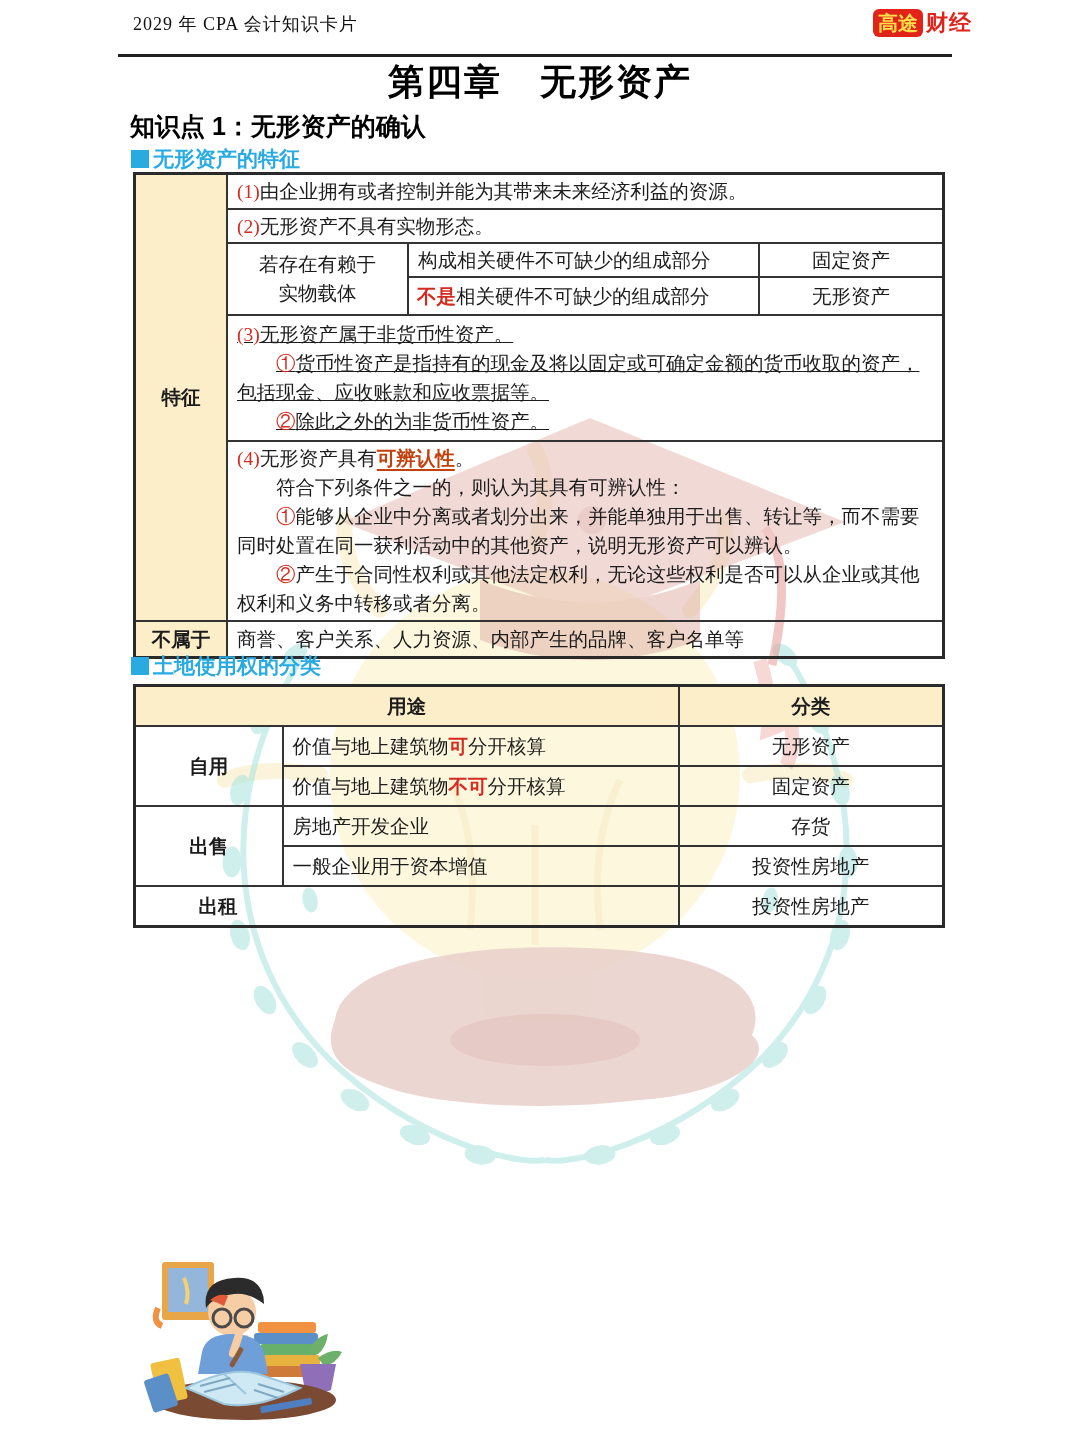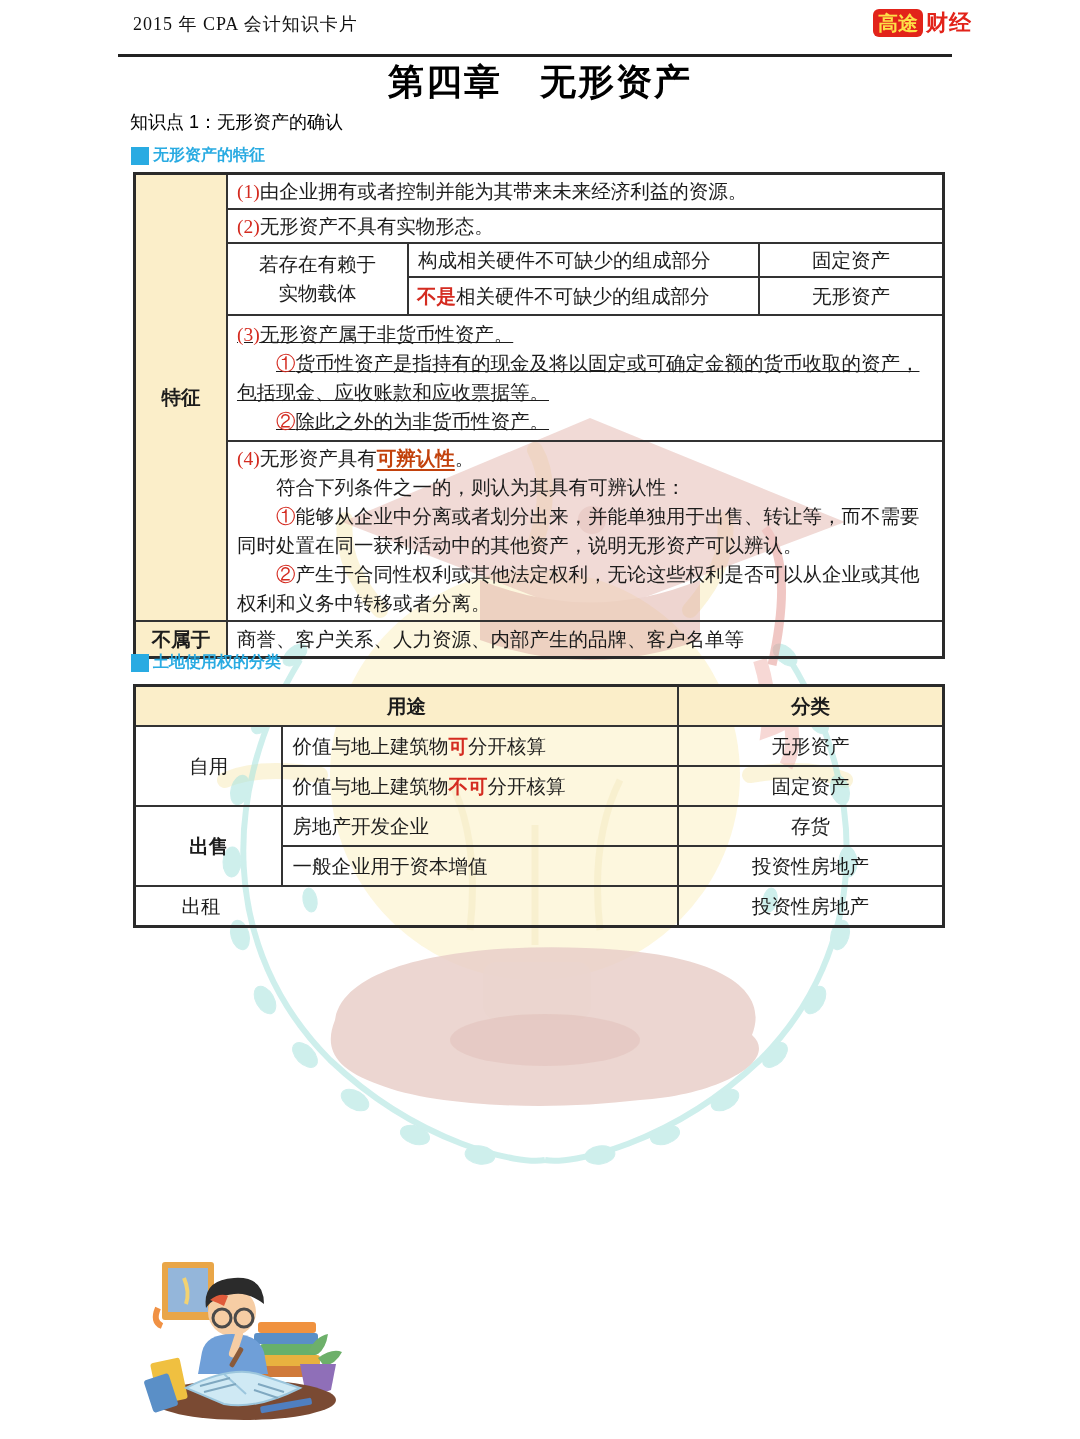--- a/index.html
+++ b/index.html
@@ -14,25 +14,25 @@
         font-family:"Liberation Sans","DejaVu Sans",sans-serif;font-weight:bold;}
   .logo-box{background:#e2231a;color:#fde047;font-size:20px;line-height:1;padding:4px 5px;border-radius:6px;}
   .logo-word{color:#e2231a;font-size:22px;letter-spacing:1px;}
   .hdr-rule{position:absolute;top:54px;left:118px;width:834px;border-top:3px solid #222;}
 
   
   .doc-title{position:absolute;top:58px;left:0;width:1080px;text-align:center;
              font-family:"Liberation Sans","DejaVu Sans",sans-serif;font-weight:bold;
              font-size:36px;letter-spacing:2px;color:#000;}
   .kp-heading{position:absolute;top:110px;left:130px;
-              font-family:"Liberation Sans","DejaVu Sans",sans-serif;font-weight:normal;
-              font-size:18px;color:#000;}
+              font-family:"Liberation Sans","DejaVu Sans",sans-serif;font-weight:bold;
+              font-size:25px;color:#000;}
   .sec-label{position:absolute;display:flex;align-items:center;gap:4px;}
   .sec-label .sq{width:18px;height:18px;background:#29abe2;display:inline-block;}
-  .sec-label .txt{color:#29abe2;font-weight:bold;font-size:16px;}
+  .sec-label .txt{color:#29abe2;font-weight:bold;font-size:21px;}
   .sec1{top:145px;left:131px;}
   .sec2{top:652px;left:131px;}
 
   
   table{border-collapse:collapse;position:absolute;background:transparent;}
   .tbl1{top:172px;left:133px;width:812px;}
   .tbl2{top:684px;left:133px;width:812px;}
   td{border:2px solid #333;font-size:19.5px;line-height:29px;padding:1px 9px;vertical-align:middle;}
   .tbl1{border:3px solid #2a2a2a;}
   .tbl2{border:3px solid #2a2a2a;}
@@ -46,21 +46,21 @@
   .tbl2 .w-g{width:137px;}
   .tbl2 .w-use{width:407px;}
   .tbl2 .w-cls{width:268px;}
   .tbl2 td{height:36px;}
   p{margin:0;}
   .ind{text-indent:2em;}
   .two-line{text-align:center;}
   .r{color:#d42b20;}
   .rb{color:#d42b20;font-weight:bold;}
   .rbu{color:#c2410c;font-weight:bold;text-decoration:underline;text-decoration-thickness:2px;text-underline-offset:4px;}
-  .g-span{display:block;width:130px;text-align:center;font-weight:normal;}
+  .g-span{display:block;width:130px;text-align:center;font-weight:bold;margin-left:17px;}
 </style>
 </head>
 <body>
 
 <div class="page">
 
   <svg class="layer-watermark" width="1080" height="1439" viewBox="0 0 1080 1439" xmlns="http://www.w3.org/2000/svg">
 
     <g opacity="0.55">
       <circle cx="535" cy="775" r="205" fill="#fbf0c4"></circle>
@@ -109,21 +109,21 @@
     </g>
 
     <g opacity="0.85">
       <path d="M335,1020 C345,955 500,940 620,950 C720,958 770,990 752,1035 C780,1060 720,1095 640,1100 C540,1112 430,1105 380,1085 C330,1068 325,1045 335,1020 Z" fill="#e9cfc9"></path>
       <ellipse cx="545" cy="1040" rx="95" ry="26" fill="#dcb6ae" opacity="0.55"></ellipse>
     </g>
   </svg>
 
   <div class="layer-content">
 
-    <div class="hdr-left">2015 年 CPA 会计知识卡片</div>
+    <div class="hdr-left">2029 年 CPA 会计知识卡片</div>
     <div class="logo">
       <span class="logo-box">高途</span>
       <span class="logo-word">财经</span>
     </div>
     <div class="hdr-rule"></div>
 
     <div class="doc-title">第四章　无形资产</div>
     <div class="kp-heading">知识点 1：无形资产的确认</div>
 
     <div class="sec-label sec1">
@@ -189,21 +189,21 @@
       <span class="txt">土地使用权的分类</span>
     </div>
 
     <table class="tbl2">
       <tbody>
           <tr>
         <td class="hdr-cell" colspan="2">用途</td>
         <td class="hdr-cell w-cls">分类</td>
       </tr>
       <tr>
-        <td class="w-g center" rowspan="2" style="font-weight:normal;">自用</td>
+        <td class="w-g center" rowspan="2" style="font-weight:bold;">自用</td>
         <td class="w-use">
           <p><span>价值与地上建筑物</span><span class="rb">可</span><span>分开核算</span></p>
         </td>
         <td class="center">无形资产</td>
       </tr>
       <tr>
         <td>
           <p><span>价值与地上建筑物</span><span class="rb">不可</span><span>分开核算</span></p>
         </td>
         <td class="center">固定资产</td>

